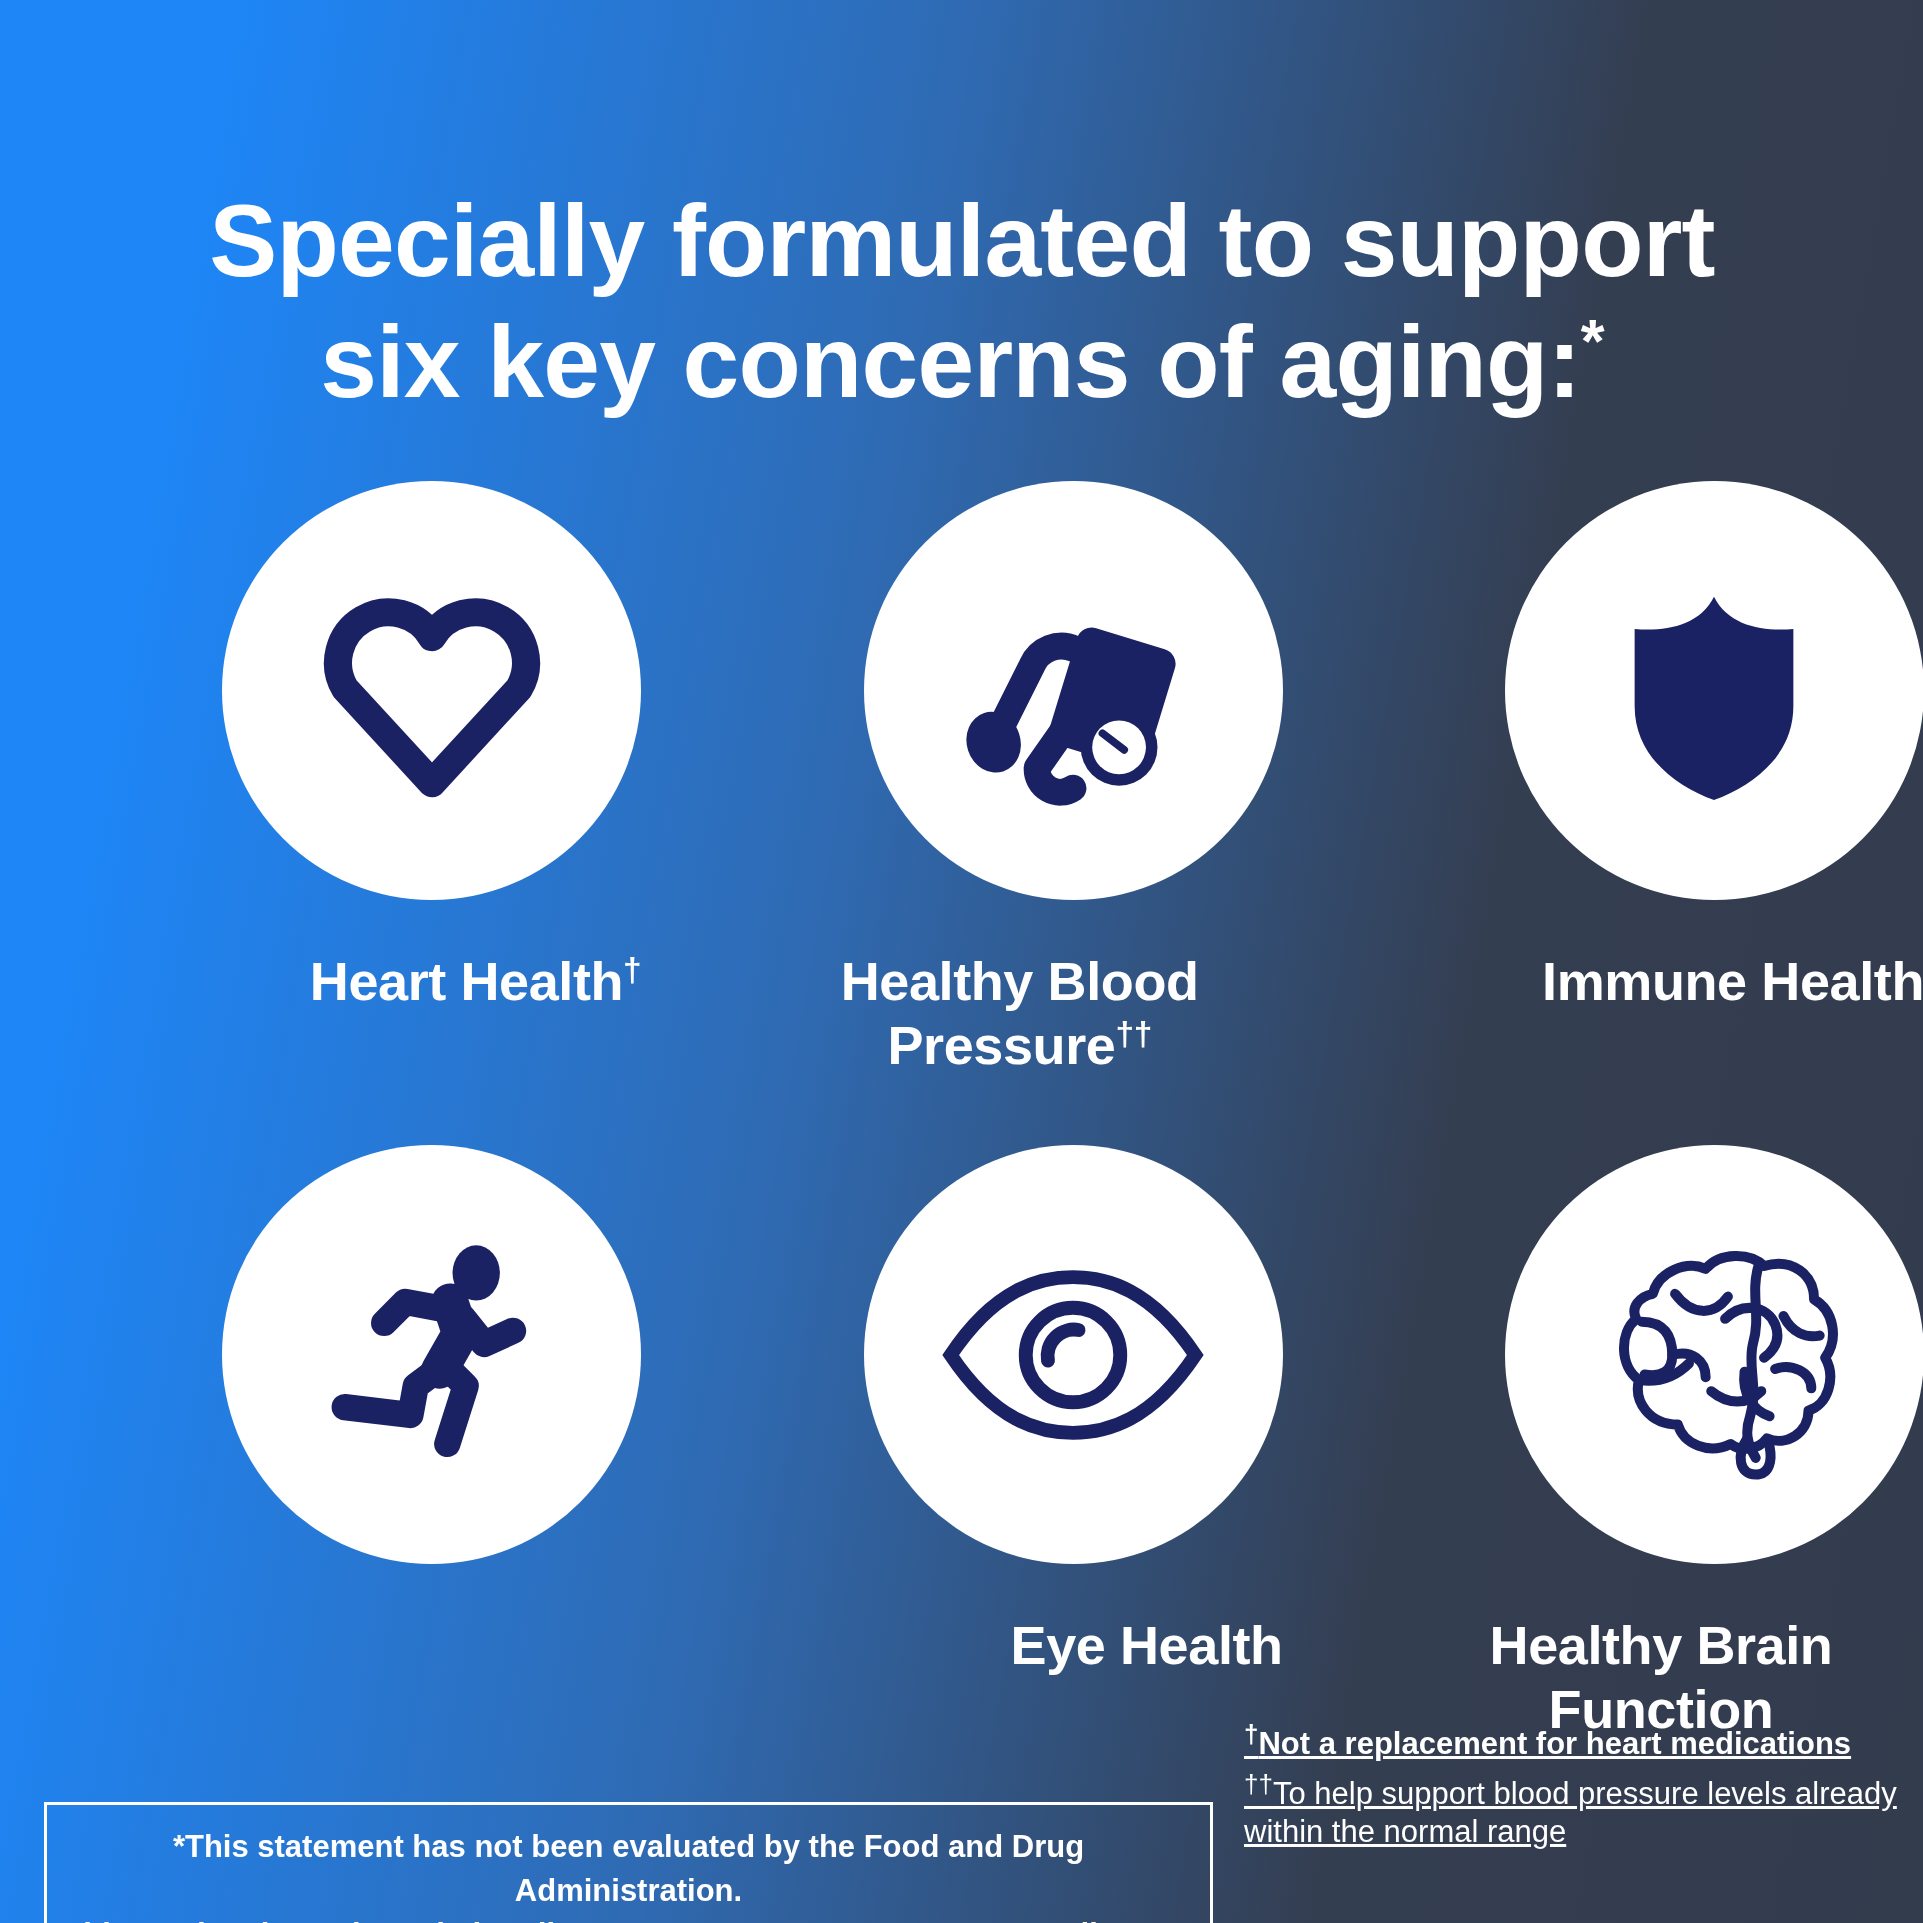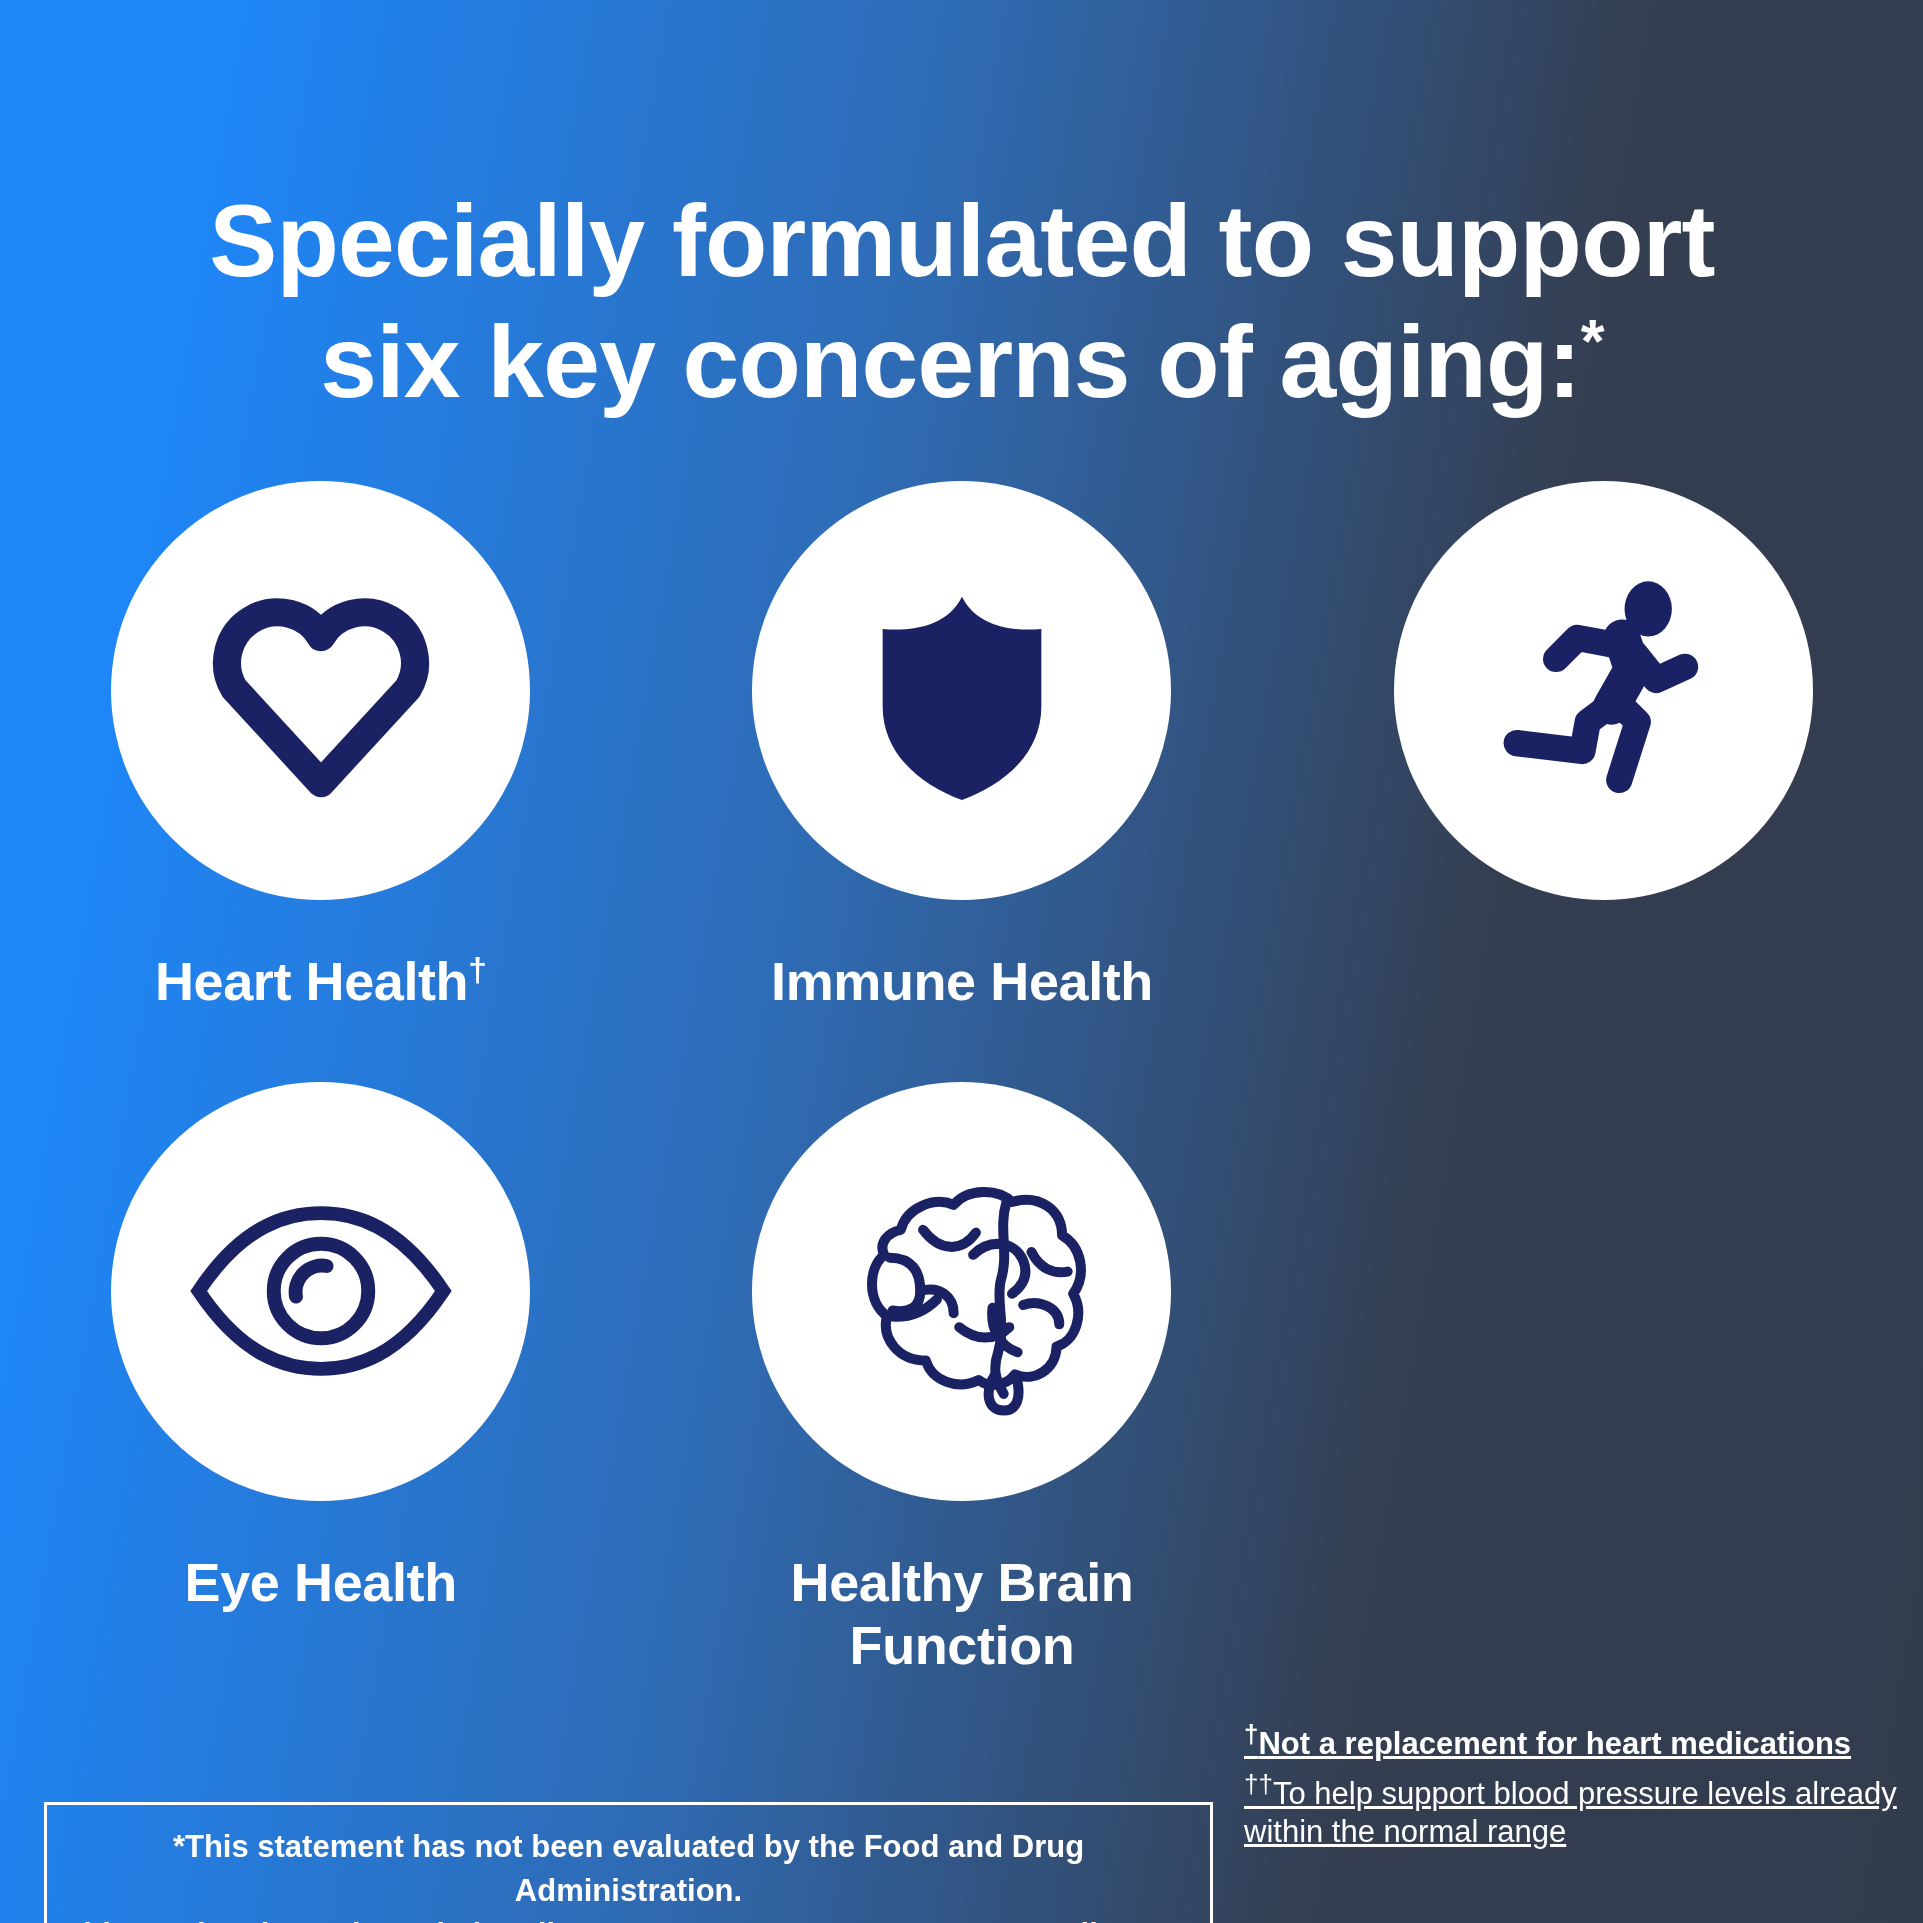--- a/index.html
+++ b/index.html
@@ -48,21 +48,21 @@
     left: 0;
     width: 1924px;
     display: grid;
     grid-template-columns: repeat(3, 1fr);
     grid-template-rows: auto auto;
     row-gap: 68px;
   }
   .cell {
     display: flex;
     flex-direction: column;
-    align-items: center;
+    align-items: flex-end;
   }
   .disc {
     width: 419px;
     height: 419px;
     border-radius: 50%;
     background: #ffffff;
     display: flex;
     align-items: center;
     justify-content: center;
     flex: none;
@@ -133,20 +133,39 @@
 
     <div class="cell">
       <div class="disc">
         <svg width="256" height="256" viewBox="0 0 100 100">
           <path d="M50 86 L16 49 A19.5 19.5 0 0 1 50 29 A19.5 19.5 0 0 1 84 49 Z" fill="none" stroke="#1B2264" stroke-width="11" stroke-linejoin="round" stroke-linecap="round"></path>
         </svg>
       </div>
       <div class="cell-label"><span>Heart Health</span><sup>†</sup></div>
     </div>
 
+    <div class="cell">
+      <div class="disc">
+        <svg width="256" height="256" viewBox="0 0 100 100">
+
+          <g transform="rotate(17 63 57)">
+            <rect x="44" y="28" width="40" height="48" rx="6" fill="#1B2264"></rect>
+          </g>
+
+          <path d="M22 64 L34 40 A12.5 12.5 0 0 1 57 50 L36 80 A9 9 0 0 0 50 88" fill="none" stroke="#1B2264" stroke-width="10.5" stroke-linecap="round" stroke-linejoin="round"></path>
+
+          <ellipse cx="19" cy="70" rx="10.5" ry="12" fill="#1B2264" transform="rotate(-18 19 70)"></ellipse>
+
+          <circle cx="68" cy="72" r="15" fill="#1B2264"></circle>
+          <circle cx="68" cy="72" r="10.5" fill="#ffffff"></circle>
+          <path d="M61.5 66.5 L70 73" stroke="#1B2264" stroke-width="3" stroke-linecap="round"></path>
+        </svg>
+      </div>
+      <div class="cell-label"><span>Healthy Blood Pressure</span><sup>††</sup></div>
+    </div>
 
     <div class="cell">
       <div class="disc">
         <svg width="248" height="248" viewBox="0 0 100 100">
           <path d="M50 12 C44 24 30 26 18 25 L18 56 C18 76 34 88 50 94 C66 88 82 76 82 56 L82 25 C70 26 56 24 50 12 Z" fill="#1B2264"></path>
         </svg>
       </div>
       <div class="cell-label"><span>Immune Health</span><sup></sup></div>
     </div>
 

